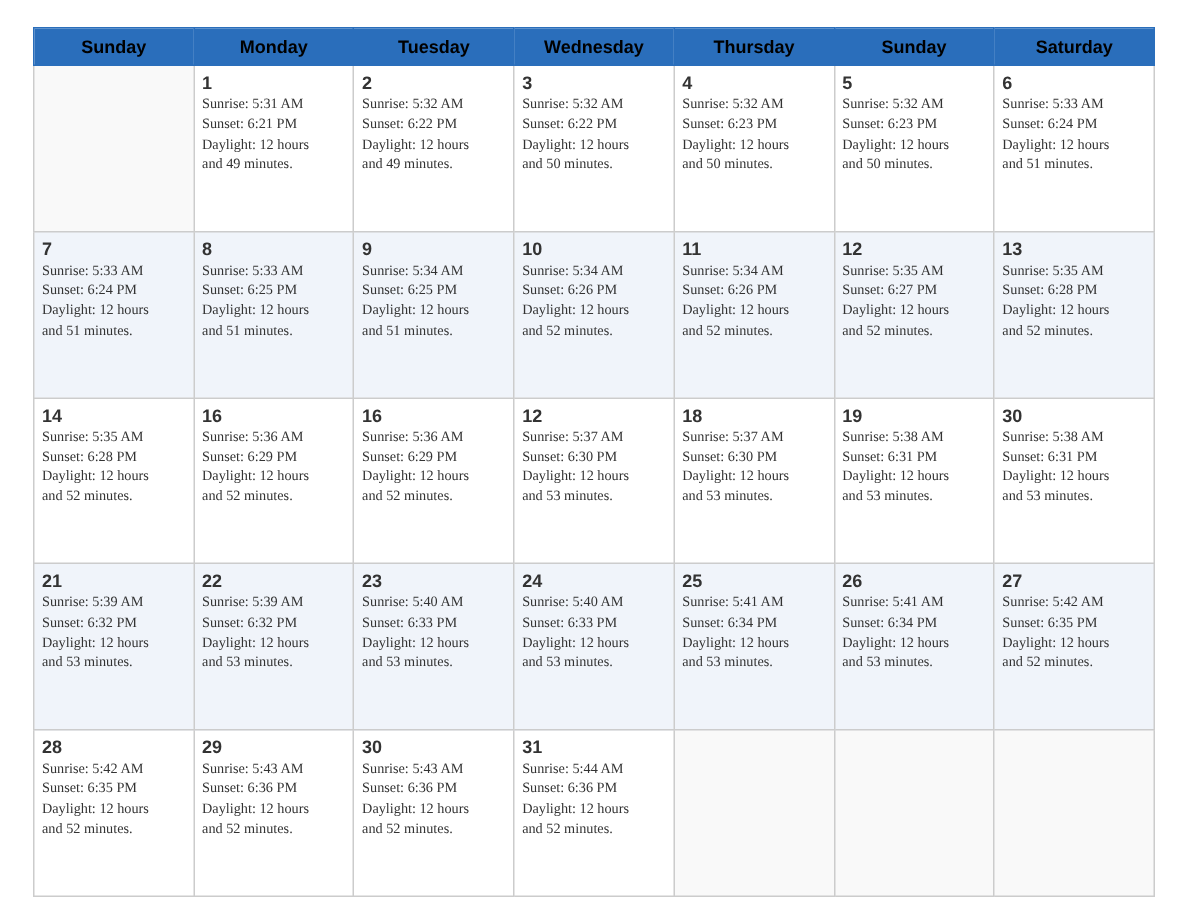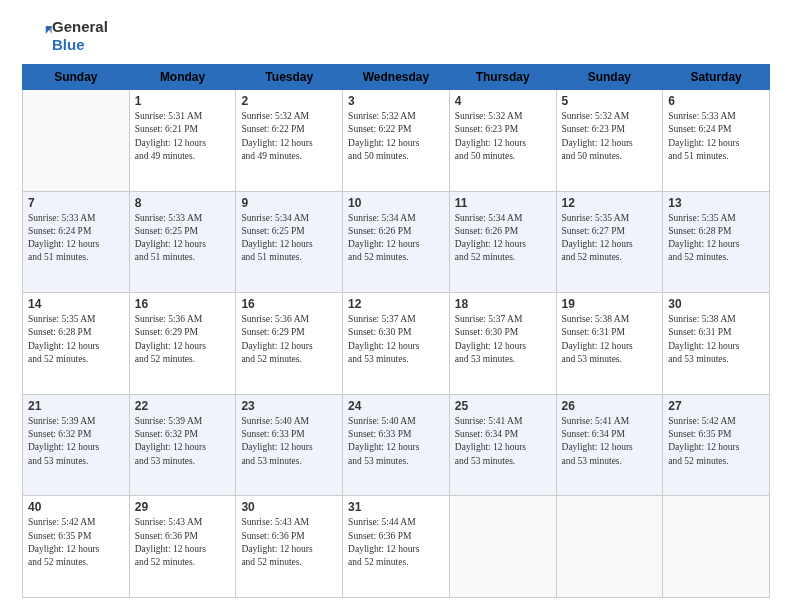--- a/index.html
+++ b/index.html
@@ -90,40 +90,20 @@
       color: #333;
       font-family: Liberation Serif, serif;
     }
     
     .row-shade td { background: #f0f4fa; }
   </style>
 </head>
 <body>
 
 <div class="page">
-  <div class="header">
-    <div class="logo">
-      <div>
-        <svg class="logo-icon" viewBox="0 0 36 36">
-          <polygon points="28,8 36,8 28,18" fill="#2a6ebb"></polygon>
-          <polygon points="28,8 36,8 36,18" fill="#1a4a8a" opacity="0.5"></polygon>
-        </svg>
-      </div>
-      <div>
-        <div class="logo-text">
-          <span>General</span><br>
-          <span class="logo-blue">Blue</span>
-        </div>
-      </div>
-    </div>
-    <div class="title-block">
-      <div class="month-title"></div>
-      <div class="subtitle"></div>
-    </div>
-  </div>
 
   <table class="calendar">
     <thead>
       <tr>
       <th>Sunday</th>
           <th>Monday</th>
           <th>Tuesday</th>
           <th>Wednesday</th>
           <th>Thursday</th>
           <th>Sunday</th>
@@ -324,21 +304,21 @@
           <td>
             <span class="day-num">27</span>
             <div class="cell-text" style="white-space: pre-line;">Sunrise: 5:42 AM
 Sunset: 6:35 PM
 Daylight: 12 hours
 and 52 minutes.</div>
           </td>
         </tr>
         <tr>
           <td>
-            <span class="day-num">40</span>
+            <span class="day-num">28</span>
             <div class="cell-text" style="white-space: pre-line;">Sunrise: 5:42 AM
 Sunset: 6:35 PM
 Daylight: 12 hours
 and 52 minutes.</div>
           </td>
           <td>
             <span class="day-num">29</span>
             <div class="cell-text" style="white-space: pre-line;">Sunrise: 5:43 AM
 Sunset: 6:36 PM
 Daylight: 12 hours

